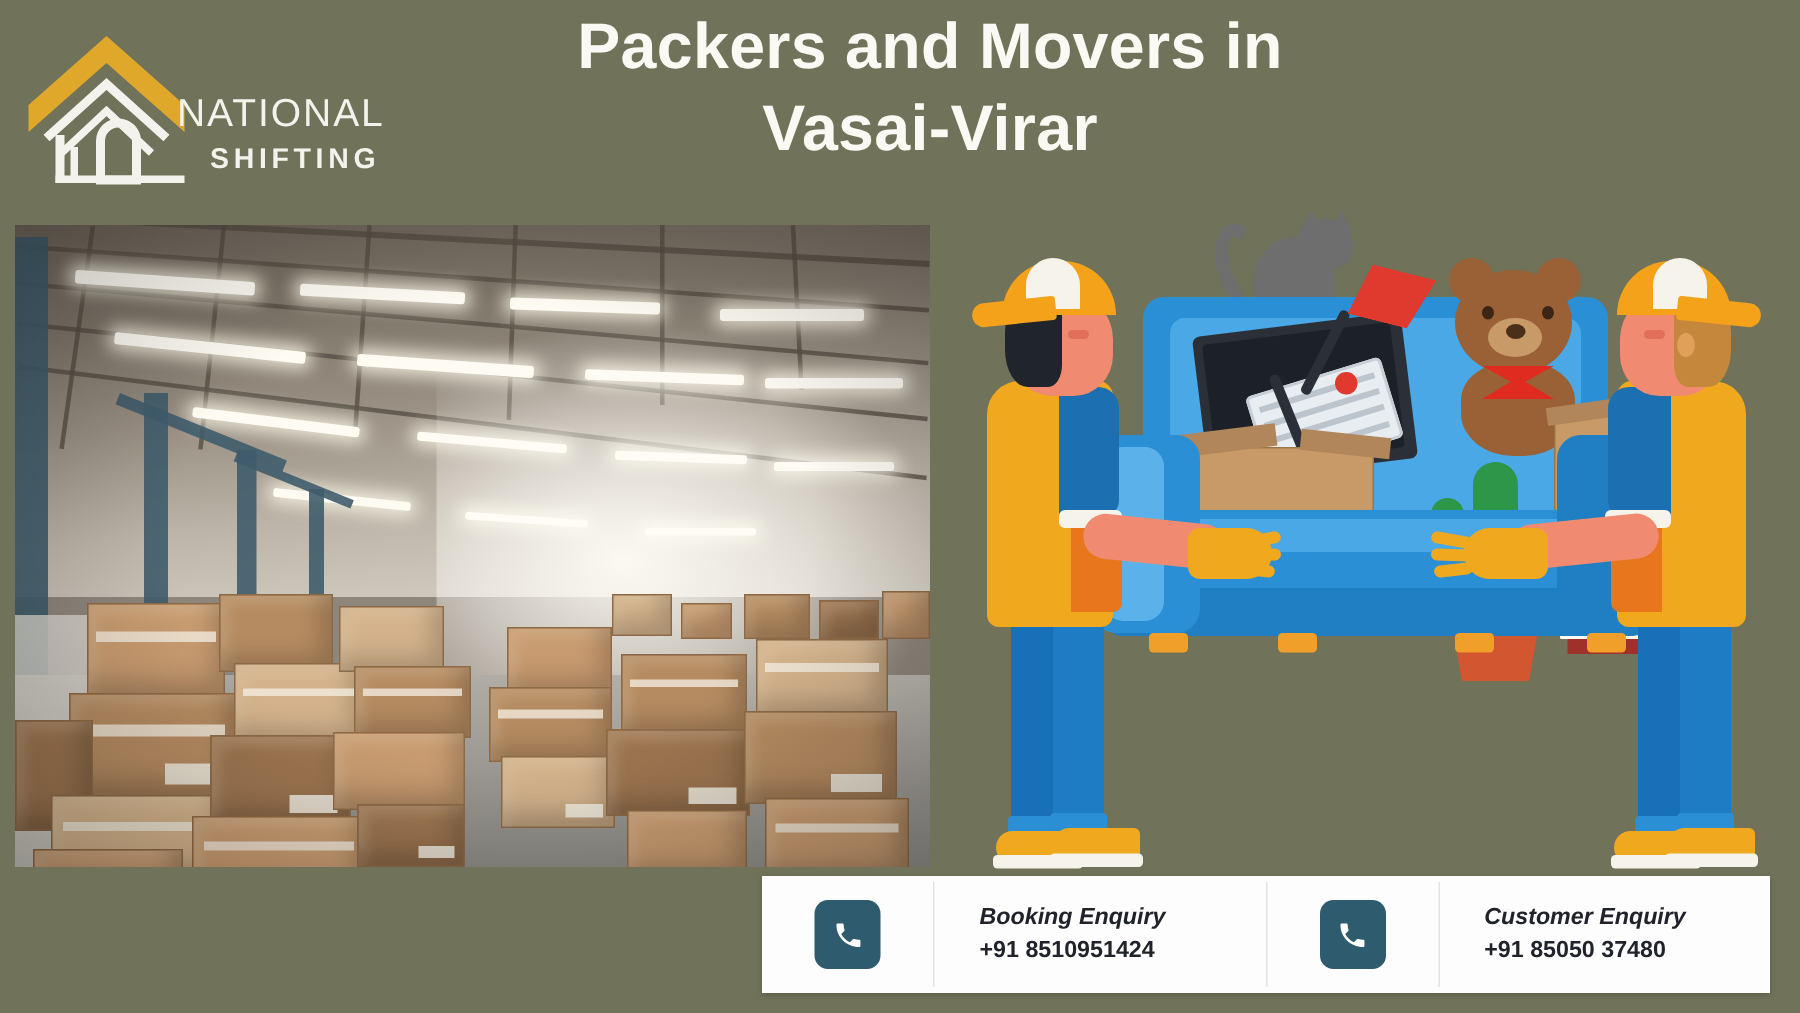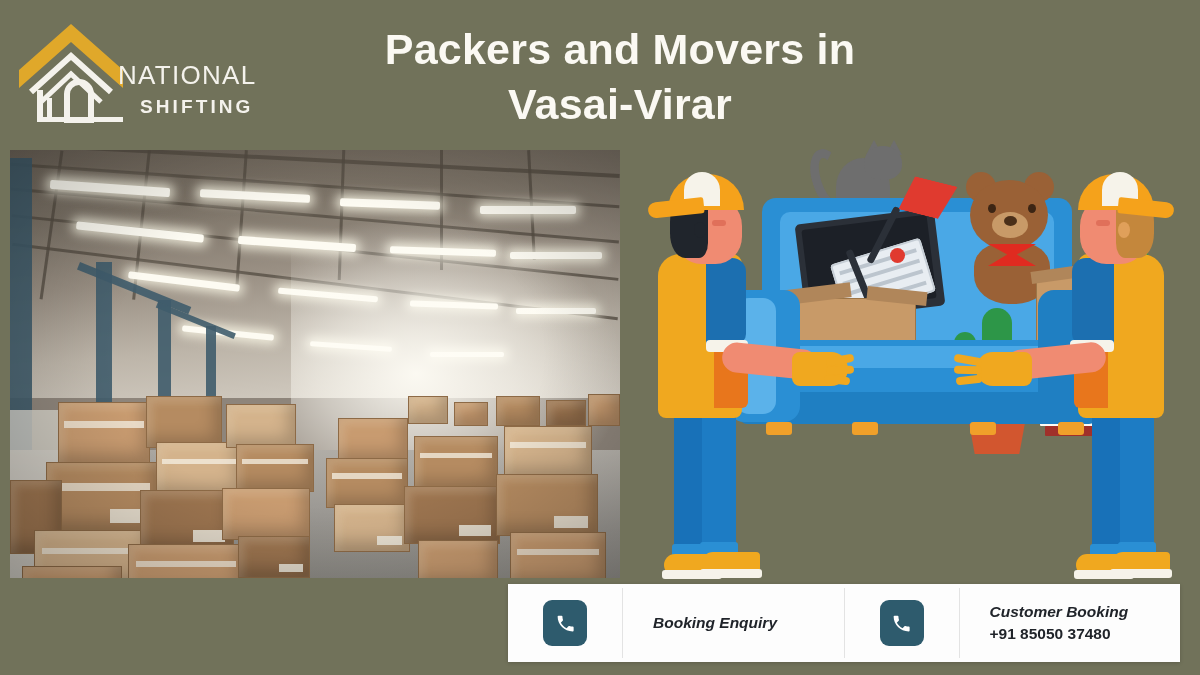--- a/index.html
+++ b/index.html
@@ -24,21 +24,21 @@
     font-size:26px; font-weight:normal; letter-spacing:1.3px; line-height:1;
     display:block;
   }
   #logo-text .lt-sub{
     font-size:19px; font-weight:bold; letter-spacing:3.1px; line-height:1;
     display:block; margin-top:9px; margin-left:22px;
   }
 
   
   #page-title{
-    position:absolute; left:300px; top:22px; width:640px;
+    position:absolute; left:300px; top:4px; width:640px;
     text-align:center; color:#fbf9f3;
     font-size:43px; font-weight:bold; line-height:1.28;
     letter-spacing:.2px;
   }
 
   
   #warehouse-photo{
     position:absolute; left:10px; top:150px; width:610px; height:428px;
     overflow:hidden; background:#8e857b;
   }
@@ -468,32 +468,33 @@
       <svg viewBox="0 0 24 24">
         <path d="M6.6 10.8c1.4 2.8 3.8 5.2 6.6 6.6l2.2-2.2c.3-.3.7-.4 1.1-.3 1.2.4 2.5.6 3.8.6.6 0 1 .4 1 1V20c0 .6-.4 1-1 1C10.6 21 3 13.4 3 4c0-.6.4-1 1-1h3.5c.6 0 1 .4 1 1 0 1.3.2 2.6.6 3.8.1.4 0 .8-.3 1.1l-2.2 2.2z"></path>
       </svg>
     </div>
   </div>
 
   <div class="cb-div"></div>
 
   <div class="cb-textcell">
     <div class="cb-label">Booking Enquiry</div>
+    <div class="cb-num">+91 8510951424</div>
   </div>
 
   <div class="cb-div"></div>
 
   <div class="cb-iconcell">
     <div class="cb-phone">
       <svg viewBox="0 0 24 24">
         <path d="M6.6 10.8c1.4 2.8 3.8 5.2 6.6 6.6l2.2-2.2c.3-.3.7-.4 1.1-.3 1.2.4 2.5.6 3.8.6.6 0 1 .4 1 1V20c0 .6-.4 1-1 1C10.6 21 3 13.4 3 4c0-.6.4-1 1-1h3.5c.6 0 1 .4 1 1 0 1.3.2 2.6.6 3.8.1.4 0 .8-.3 1.1l-2.2 2.2z"></path>
       </svg>
     </div>
   </div>
 
   <div class="cb-div"></div>
 
   <div class="cb-textcell">
-    <div class="cb-label">Customer Booking</div>
+    <div class="cb-label">Customer Enquiry</div>
     <div class="cb-num">+91 85050 37480</div>
   </div>
 
 </div>
 
 </body></html>

